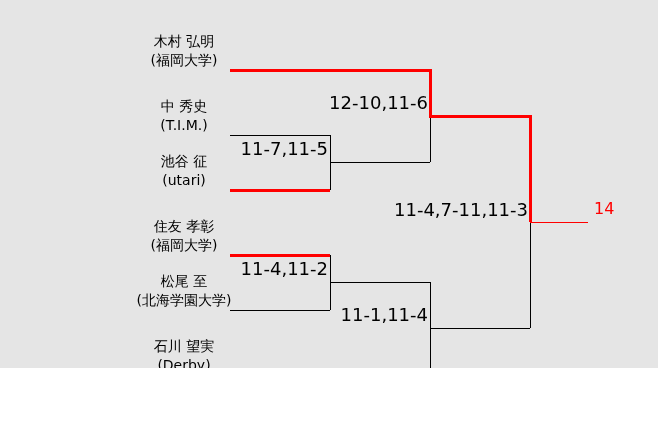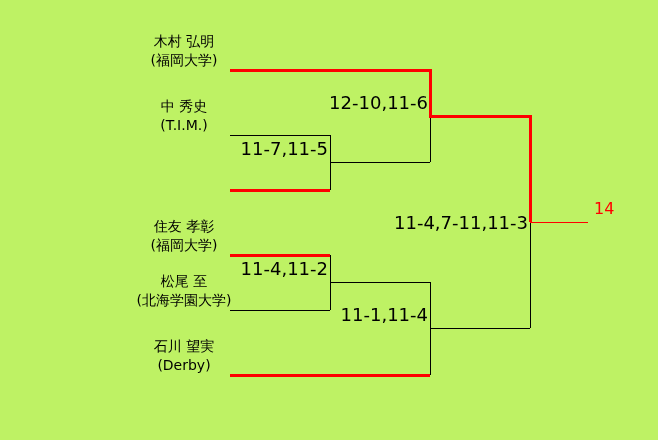--- a/index.html
+++ b/index.html
@@ -3,22 +3,22 @@
 <meta charset="utf-8">
 <style>
   html, body {
     margin: 0;
     padding: 0;
     background: #ffffff;
   }
   .stage {
     position: relative;
     width: 658px;
-    height: 440px;
-    background: #bef264;
+    height: 368px;
+    background: #e5e5e5;
     font-family: "DejaVu Sans", "Liberation Sans", sans-serif;
     overflow: hidden;
   }
   .lines {
     position: absolute;
     left: 0;
     top: 0;
   }
   .player {
     position: absolute;
@@ -49,21 +49,21 @@
   .p0 { top: 32px; }
   .p1 { top: 97px; }
   .p2 { top: 152px; }
   .p3 { top: 217px; }
   .p4 { top: 272px; }
   .p5 { top: 337px; }
   .score-r1-top      { right: 330px; top: 142px; }
   .score-semi-top    { right: 230px; top: 96px; }
   .score-r1-bottom   { right: 330px; top: 262px; }
   .score-semi-bottom { right: 230px; top: 308px; }
-  .score-final       { right: 130px; top: 216px; }
+  .score-final       { right: 130px; top: 203px; }
 </style>
 </head>
 <body>
 
 <div class="stage">
 
   <svg class="lines" width="658" height="440" viewBox="0 0 658 440" shape-rendering="crispEdges">
 
     <path d="M230 135 H330" fill="none" stroke="#000000" stroke-width="1"></path>
     <path d="M230 310 H330" fill="none" stroke="#000000" stroke-width="1"></path>
@@ -84,20 +84,24 @@
   </svg>
 
   <div class="player p0">
     <div>木村 弘明</div>
     <div>(福岡大学)</div>
   </div>
   <div class="player p1">
     <div>中 秀史</div>
     <div>(T.I.M.)</div>
   </div>
+  <div class="player p2">
+    <div>池谷 征</div>
+    <div>(utari)</div>
+  </div>
   <div class="player p3">
     <div>住友 孝彰</div>
     <div>(福岡大学)</div>
   </div>
   <div class="player p4">
     <div>松尾 至</div>
     <div>(北海学園大学)</div>
   </div>
   <div class="player p5">
     <div>石川 望実</div>

